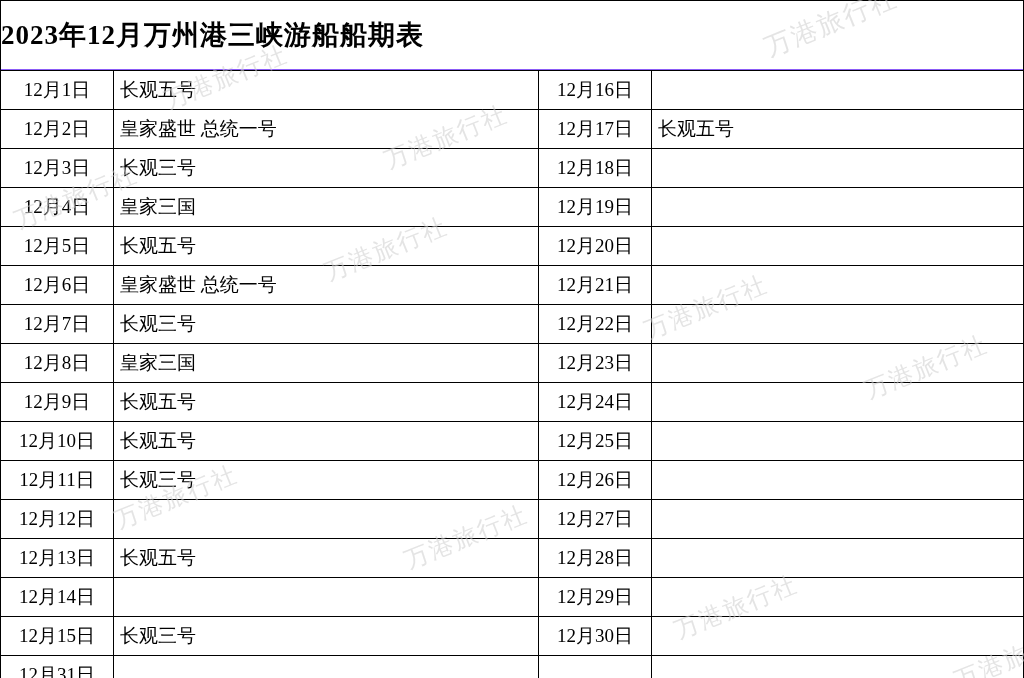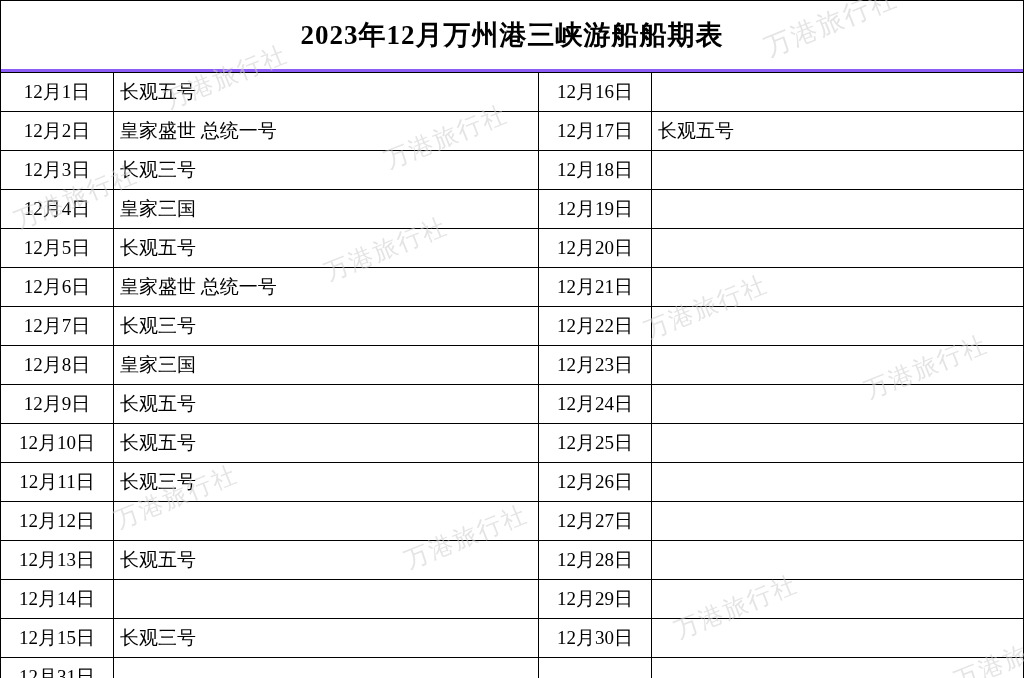--- a/index.html
+++ b/index.html
@@ -24,22 +24,21 @@
     border-left: 1px solid #000;
     border-top: 1px solid #000;
     border-right: 1px solid #000;
     background: #fff;
   }
 
   .title-bar {
     height: 68px;
     display: flex;
     align-items: center;
-    justify-content: center;
-    border-bottom: 3px solid #8b5cf6;
+    border-bottom: 1px solid #8b5cf6;
   }
   .title-text {
     font-size: 27px;
     font-weight: bold;
     letter-spacing: 1px;
     font-family: "Liberation Serif", "DejaVu Serif", serif;
   }
 
   table.schedule {
     width: 100%;

